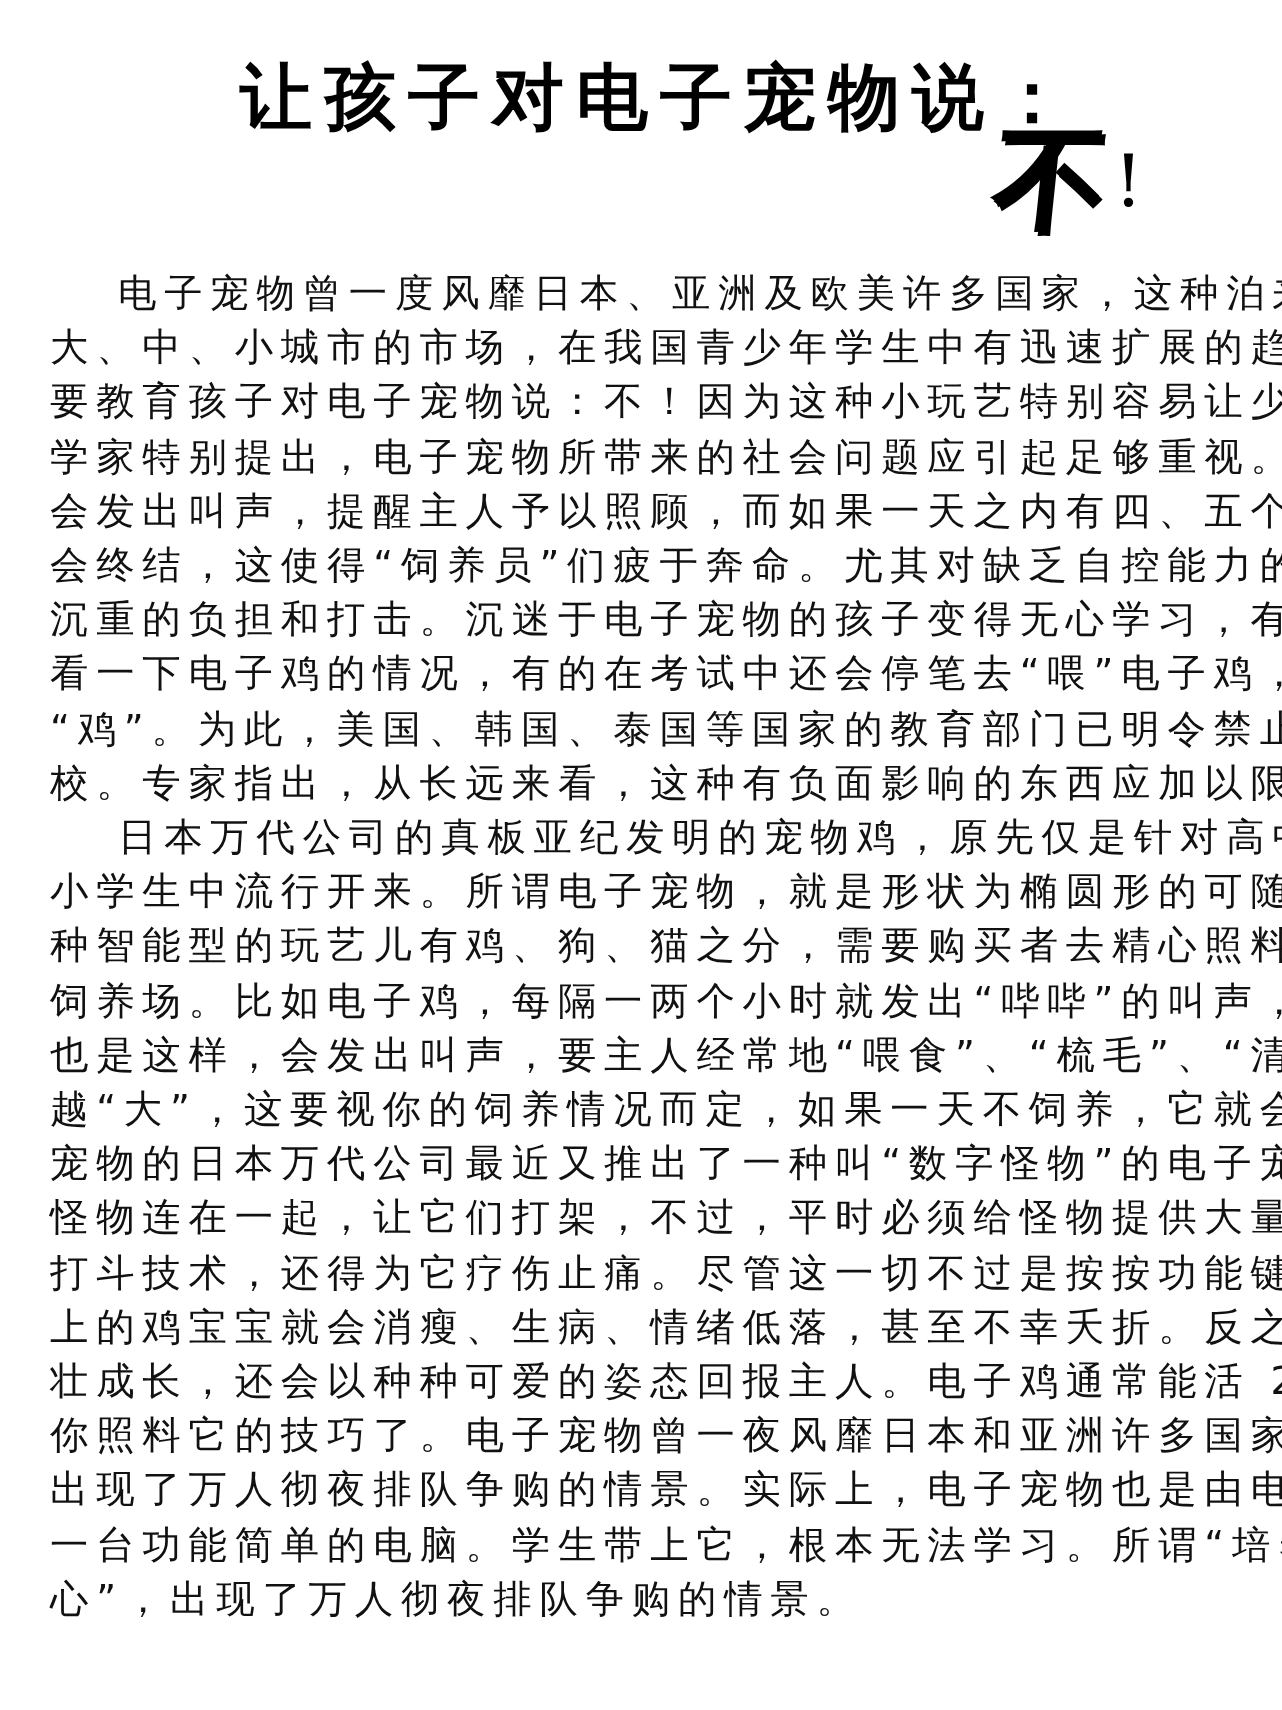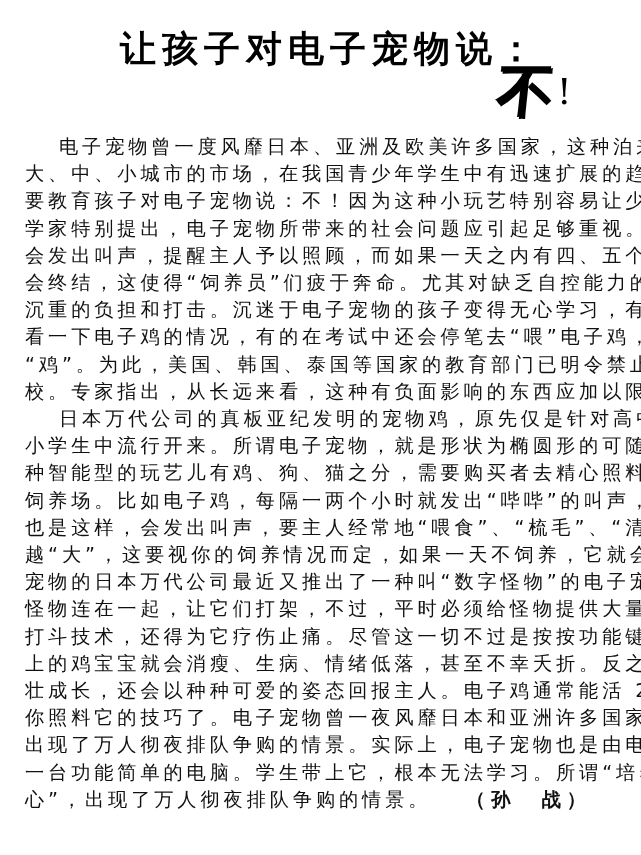--- a/index.html
+++ b/index.html
@@ -120,16 +120,15 @@
     <span class="line">宠物的日本万代公司最近又推出了一种叫“数字怪物”的电子宠物，玩者可以把两个</span>
     <span class="line">怪物连在一起，让它们打架，不过，平时必须给怪物提供大量的“蛋白质”，并训练它的</span>
     <span class="line">打斗技术，还得为它疗伤止痛。尽管这一切不过是按按功能键，但若是不尽心，液晶屏</span>
     <span class="line">上的鸡宝宝就会消瘦、生病、情绪低落，甚至不幸夭折。反之它会以一天一岁的速度茁</span>
     <span class="line">壮成长，还会以种种可爱的姿态回报主人。电子鸡通常能活 20 年左右，寿命长短全看</span>
     <span class="line">你照料它的技巧了。电子宠物曾一夜风靡日本和亚洲许多国家，据说在港、台地区还</span>
     <span class="line">出现了万人彻夜排队争购的情景。实际上，电子宠物也是由电子芯片制作而成，就像</span>
     <span class="line">一台功能简单的电脑。学生带上它，根本无法学习。所谓“培养少年儿童的责任心和爱</span>
     <div class="last-line">
       <span>心”，出现了万人彻夜排队争购的情景。</span>
-      <span class="author">（孙　战）</span>
     </div>
   </div>
 </div>
 
 </body></html>

